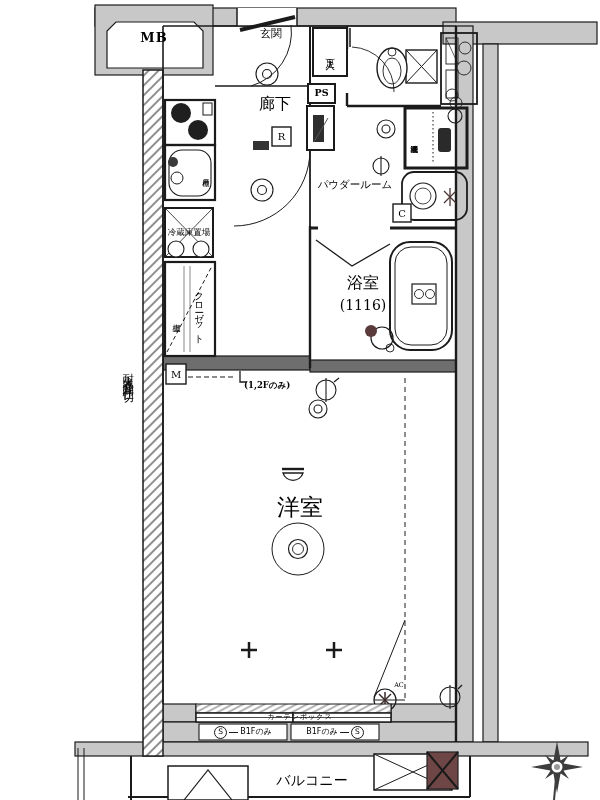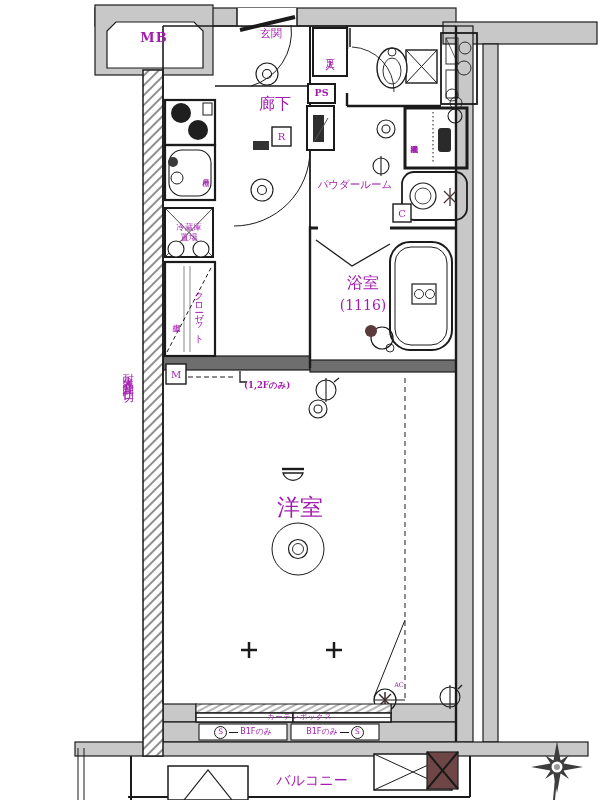--- a/index.html
+++ b/index.html
@@ -1,27 +1,27 @@
 <!DOCTYPE html>
 <html><head>
 <meta charset="utf-8">
 <style>
   html,body{margin:0;padding:0;background:#ffffff;}
   #stage{position:relative;width:600px;height:800px;background:#ffffff;overflow:hidden;
          font-family:"DejaVu Sans",sans-serif;color:#1b1b1b;}
   #plan-svg{position:absolute;left:0;top:0;}
   .lbl{position:absolute;display:flex;align-items:center;justify-content:center;
-       color:#a21caf;white-space:nowrap;line-height:1.1;}
+       color:#000000;white-space:nowrap;line-height:1.1;}
   .vtext{writing-mode:vertical-rl;text-orientation:upright;letter-spacing:2px;}
   .serif{font-family:"DejaVu Serif",serif;}
   .scircle{display:inline-flex;align-items:center;justify-content:center;
            width:11px;height:11px;border:1px solid #1b1b1b;border-radius:50%;
            font-size:7.5px;flex:0 0 auto;}
   .dashline{display:inline-block;width:9px;border-top:1.4px solid #1b1b1b;margin:0 1px;}
-  .twoline{flex-direction:column;}
+  .twoline{flex-direction:row;}
 </style>
 </head>
 <body>
 
 <div id="stage">
 
 <svg id="plan-svg" width="600" height="800" viewBox="0 0 600 800">
   <defs>
     <pattern id="hatch" patternUnits="userSpaceOnUse" width="7" height="7" patternTransform="rotate(45)">
       <rect width="7" height="7" fill="#ffffff"></rect>

